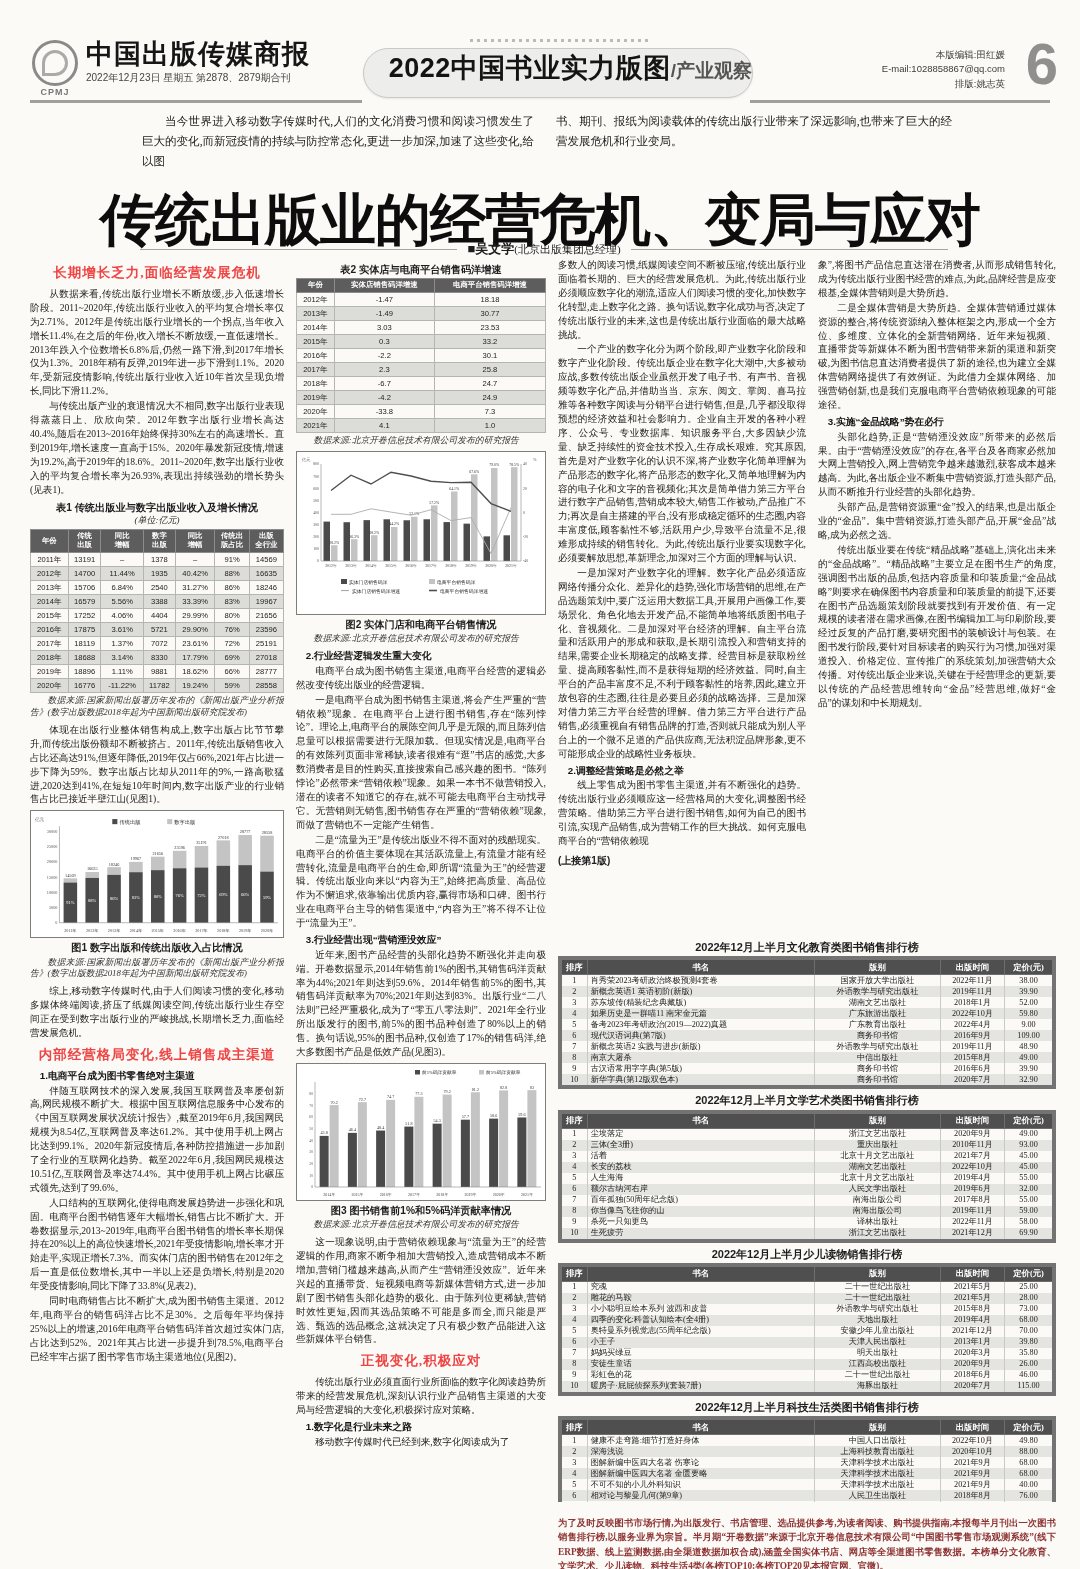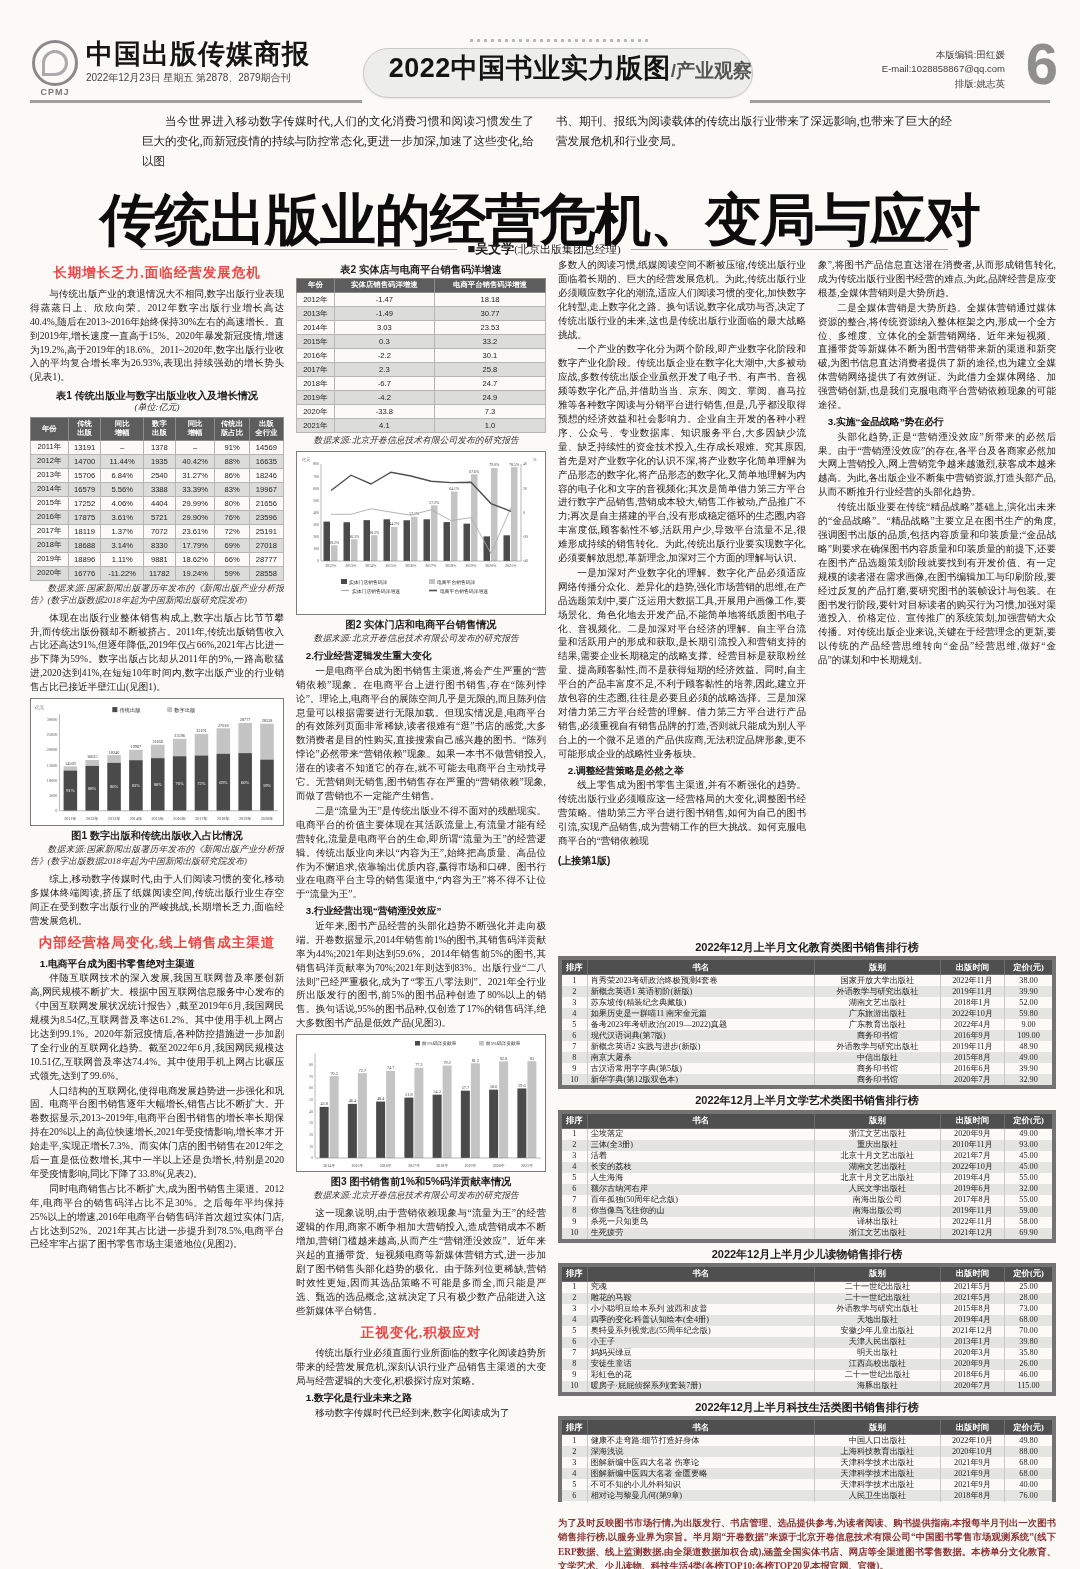--- a/index.html
+++ b/index.html
@@ -105,20 +105,21 @@
   <h1 class="headline">传统出版业的经营危机、变局与应对</h1>
   <div class="byline">
     <span class="bl"></span>
     <span class="bt"><span>■吴文学</span><span class="ba">(北京出版集团总经理)</span></span>
     <span class="bl"></span>
   </div>
 
   <div class="col col-1">
     <div class="sec-h">长期增长乏力,面临经营发展危机</div>
     <div>
+        <p>从数据来看,传统出版行业增长不断放缓,步入低速增长阶段。2011~2020年,传统出版行业收入的平均复合增长率仅为2.71%。2012年是传统出版行业增长的一个拐点,当年收入增长11.4%,在之后的年份,收入增长不断放缓,一直低速增长。2013年跌入个位数增长6.8%后,仍然一路下滑,到2017年增长仅为1.3%。2018年稍有反弹,2019年进一步下滑到1.1%。2020年,受新冠疫情影响,传统出版行业收入近10年首次呈现负增长,同比下滑11.2%。</p>
         <p>与传统出版产业的衰退情况大不相同,数字出版行业表现得蒸蒸日上、欣欣向荣。2012年数字出版行业增长高达40.4%,随后在2013~2016年始终保持30%左右的高速增长。直到2019年,增长速度一直高于15%。2020年暴发新冠疫情,增速为19.2%,高于2019年的18.6%。2011~2020年,数字出版行业收入的平均复合增长率为26.93%,表现出持续强劲的增长势头(见表1)。</p>
       </div>
 
     <div class="tbl-title">表1 传统出版业与数字出版业收入及增长情况</div>
     <div class="tbl-unit">(单位:亿元)</div>
     <table class="dtable">
       <thead>
           <tr>
             <th>年份</th>
             <th>传统
@@ -457,20 +458,21 @@
             <line x1="130" y1="135.5" x2="138" y2="135.5" stroke="#4f4f4f" stroke-width="1.6"></line>
             <text x="141" y="137.5" font-size="4.8" fill="#222">电商平台销售码洋增速</text>
           </svg>
         </div>
     </div>
     <div class="fig-cap">图2 实体门店和电商平台销售情况</div>
     <div class="src">数据来源:北京开卷信息技术有限公司发布的研究报告</div>
 
     <div class="sub-h">2.行业经营逻辑发生重大变化</div>
     <div>
+        <p>电商平台成为图书销售主渠道,电商平台经营的逻辑必然改变传统出版业的经营逻辑。</p>
         <p>一是电商平台成为图书销售主渠道,将会产生严重的“营销依赖”现象。在电商平台上进行图书销售,存在“陈列悖论”。理论上,电商平台的展陈空间几乎是无限的,而且陈列信息量可以根据需要进行无限加载。但现实情况是,电商平台的有效陈列页面非常稀缺,读者很难有“逛”书店的感觉,大多数消费者是目的性购买,直接搜索自己感兴趣的图书。“陈列悖论”必然带来“营销依赖”现象。如果一本书不做营销投入,潜在的读者不知道它的存在,就不可能去电商平台主动找寻它。无营销则无销售,图书销售存在严重的“营销依赖”现象,而做了营销也不一定能产生销售。</p>
         <p>二是“流量为王”是传统出版业不得不面对的残酷现实。电商平台的价值主要体现在其活跃流量上,有流量才能有经营转化,流量是电商平台的生命,即所谓“流量为王”的经营逻辑。传统出版业向来以“内容为王”,始终把高质量、高品位作为不懈追求,依靠输出优质内容,赢得市场和口碑。图书行业在电商平台主导的销售渠道中,“内容为王”将不得不让位于“流量为王”。</p>
       </div>
     <div class="sub-h">3.行业经营出现“营销湮没效应”</div>
     <div>
         <p>近年来,图书产品经营的头部化趋势不断强化并走向极端。开卷数据显示,2014年销售前1%的图书,其销售码洋贡献率为44%;2021年则达到59.6%。2014年销售前5%的图书,其销售码洋贡献率为70%;2021年则达到83%。出版行业“二八法则”已经严重极化,成为了“零五八零法则”。2021年全行业所出版发行的图书,前5%的图书品种创造了80%以上的销售。换句话说,95%的图书品种,仅创造了17%的销售码洋,绝大多数图书产品是低效产品(见图3)。</p>
       </div>
 
     <div class="fig">
       <div class="chart">
@@ -563,20 +565,21 @@
   </div>
 
   <div class="col col-4">
     <div>
         <p class="ni">象”,将图书产品信息直达潜在消费者,从而形成销售转化,成为传统出版行业图书经营的难点,为此,品牌经营是应变根基,全媒体营销则是大势所趋。</p>
         <p>二是全媒体营销是大势所趋。全媒体营销通过媒体资源的整合,将传统资源纳入整体框架之内,形成一个全方位、多维度、立体化的全新营销网络。近年来短视频、直播带货等新媒体不断为图书营销带来新的渠道和新突破,为图书信息直达消费者提供了新的途径,也为建立全媒体营销网络提供了有效例证。为此借力全媒体网络、加强营销创新,也是我们克服电商平台营销依赖现象的可能途径。</p>
       </div>
     <div class="sub-h">3.实施“金品战略”势在必行</div>
     <div>
         <p>头部化趋势,正是“营销湮没效应”所带来的必然后果。由于“营销湮没效应”的存在,各平台及各商家必然加大网上营销投入,网上营销竞争越来越激烈,获客成本越来越高。为此,各出版企业不断集中营销资源,打造头部产品,从而不断推升行业经营的头部化趋势。</p>
+        <p>头部产品,是营销资源重“金”投入的结果,也是出版企业的“金品”。集中营销资源,打造头部产品,开展“金品”战略,成为必然之选。</p>
         <p>传统出版业要在传统“精品战略”基础上,演化出未来的“金品战略”。“精品战略”主要立足在图书生产的角度,强调图书出版的品质,包括内容质量和印装质量;“金品战略”则要求在确保图书内容质量和印装质量的前提下,还要在图书产品选题策划阶段就要找到有开发价值、有一定规模的读者潜在需求画像,在图书编辑加工与印刷阶段,要经过反复的产品打磨,要研究图书的装帧设计与包装。在图书发行阶段,要针对目标读者的购买行为习惯,加强对渠道投入、价格定位、宣传推广的系统策划,加强营销大众传播。对传统出版企业来说,关键在于经营理念的更新,要以传统的产品经营思维转向“金品”经营思维,做好“金品”的谋划和中长期规划。</p>
       </div>
   </div>
 
   <div class="rankings">
       <div class="rank-block">
         <div class="rank-title">2022年12月上半月文化教育类图书销售排行榜</div>
         <table class="rank-table">
           <colgroup>
             <col style="width: 5.5%;">

